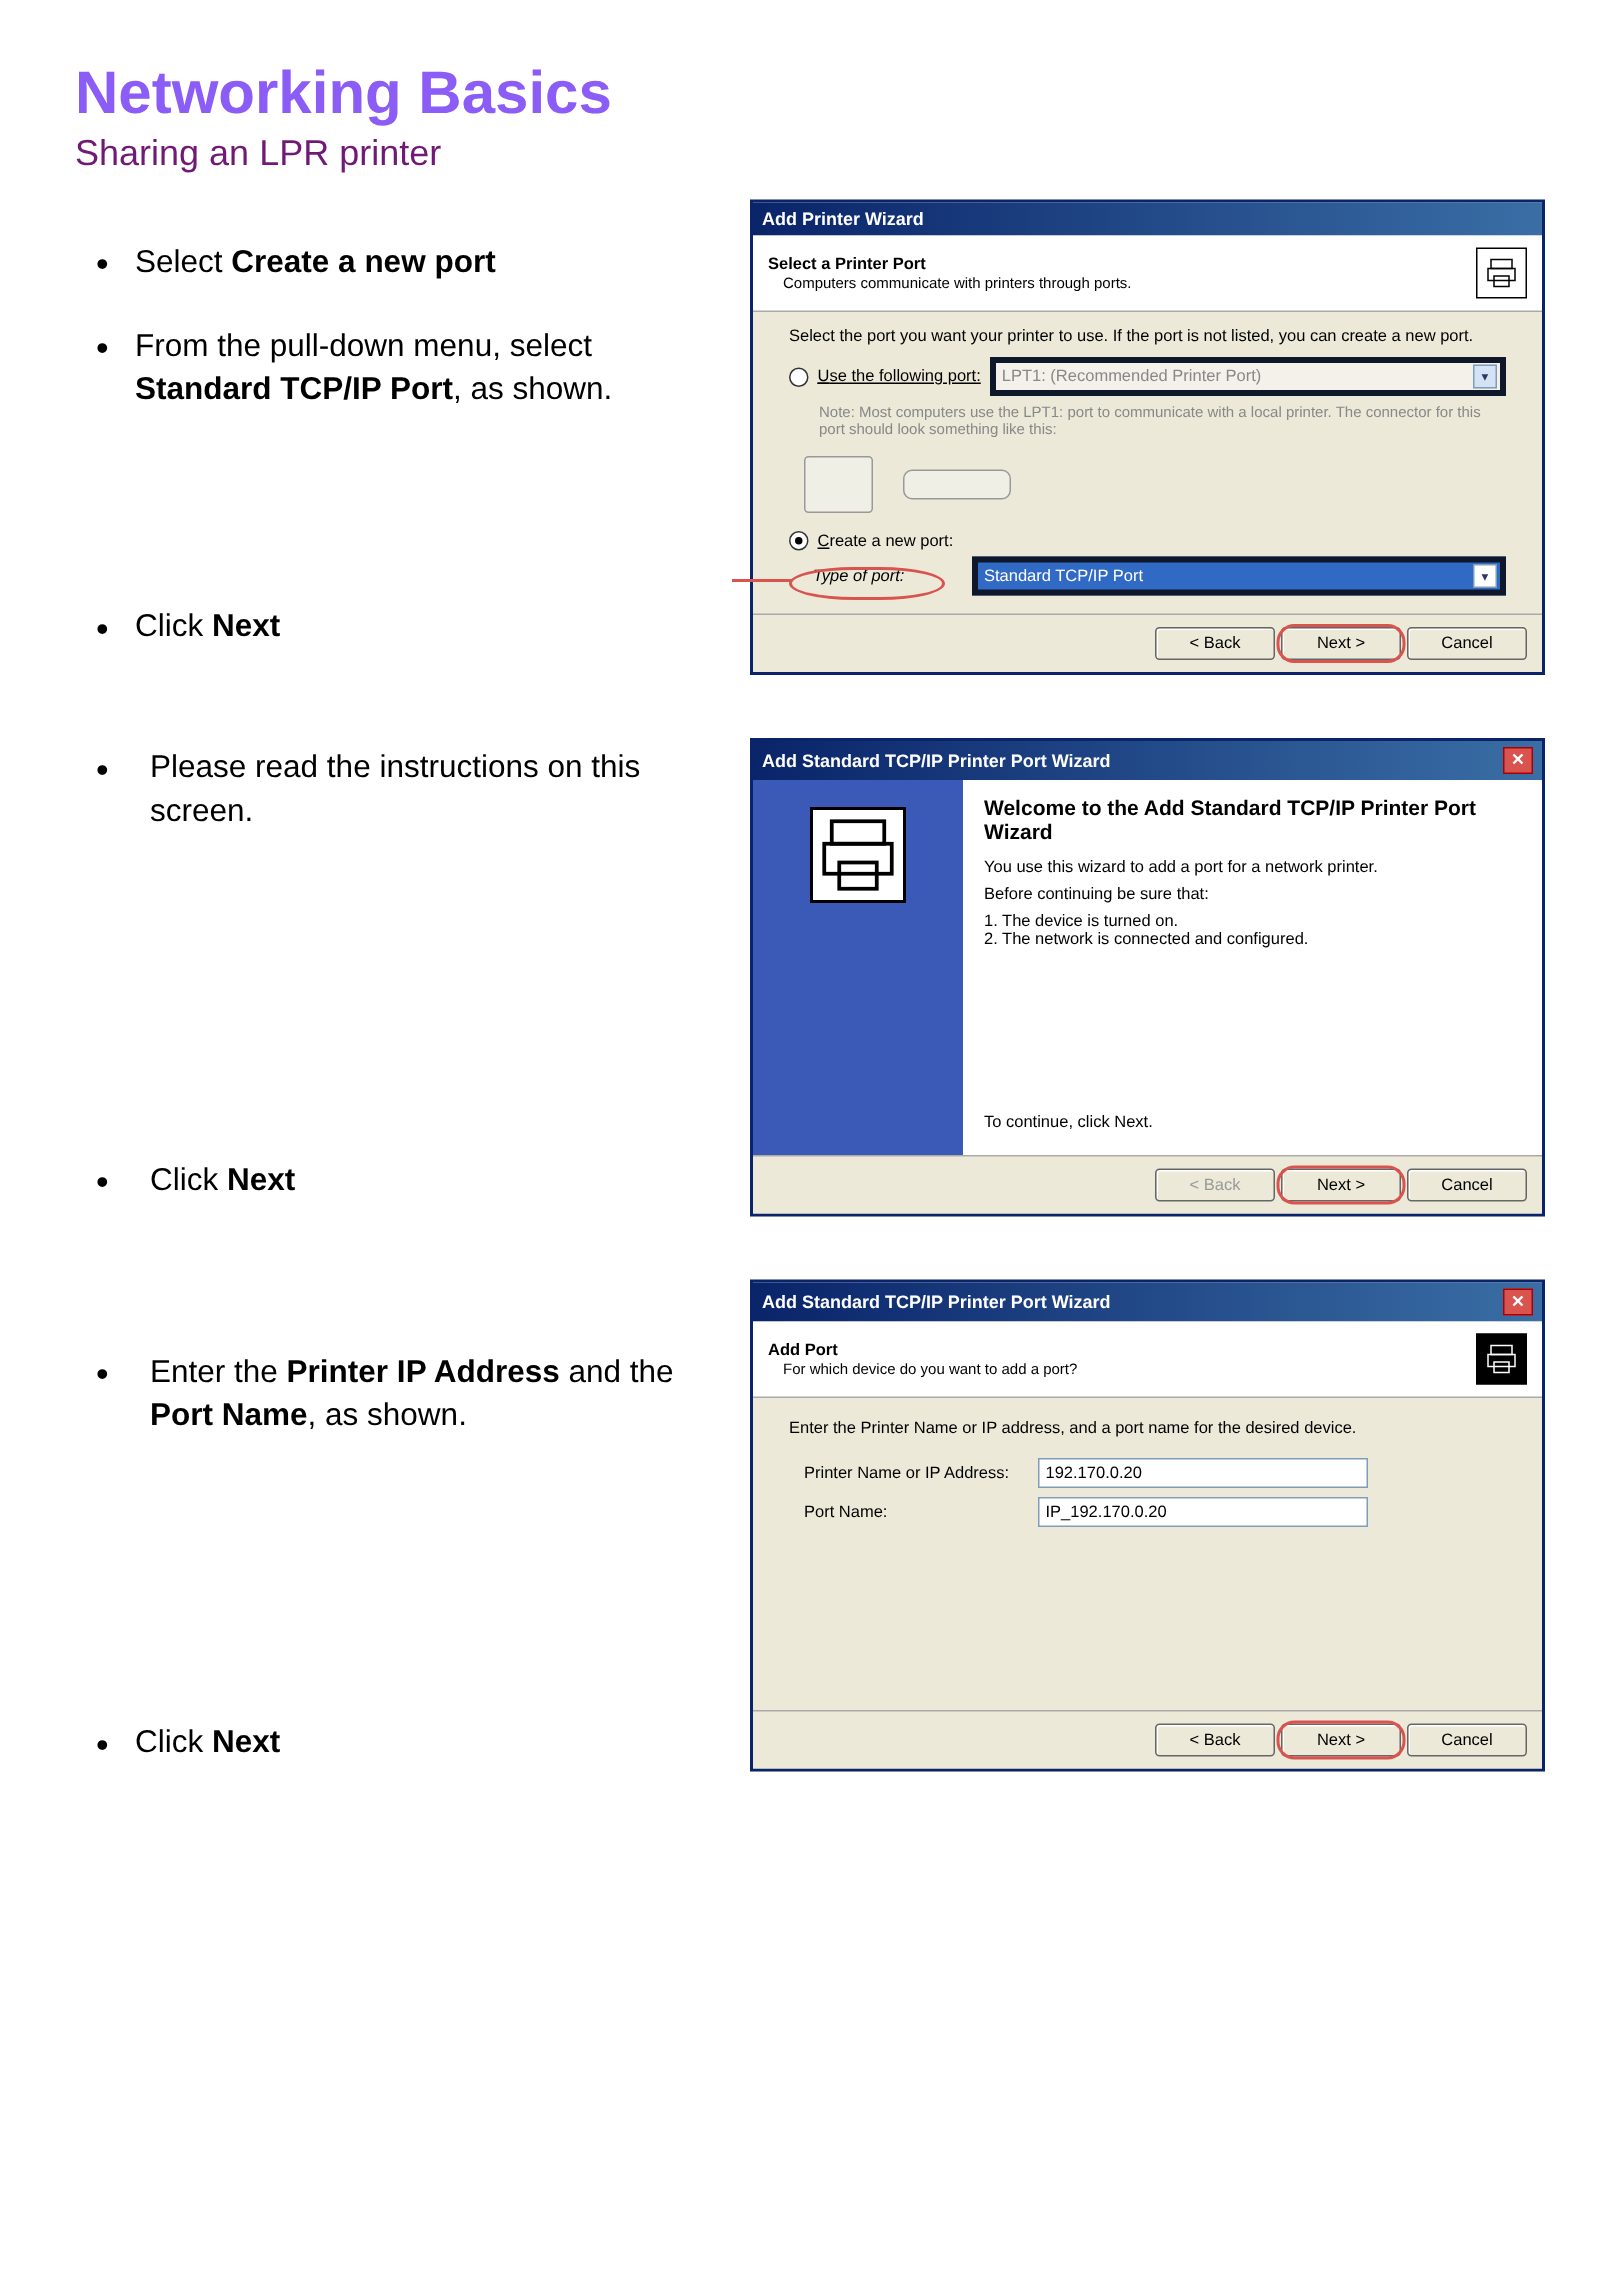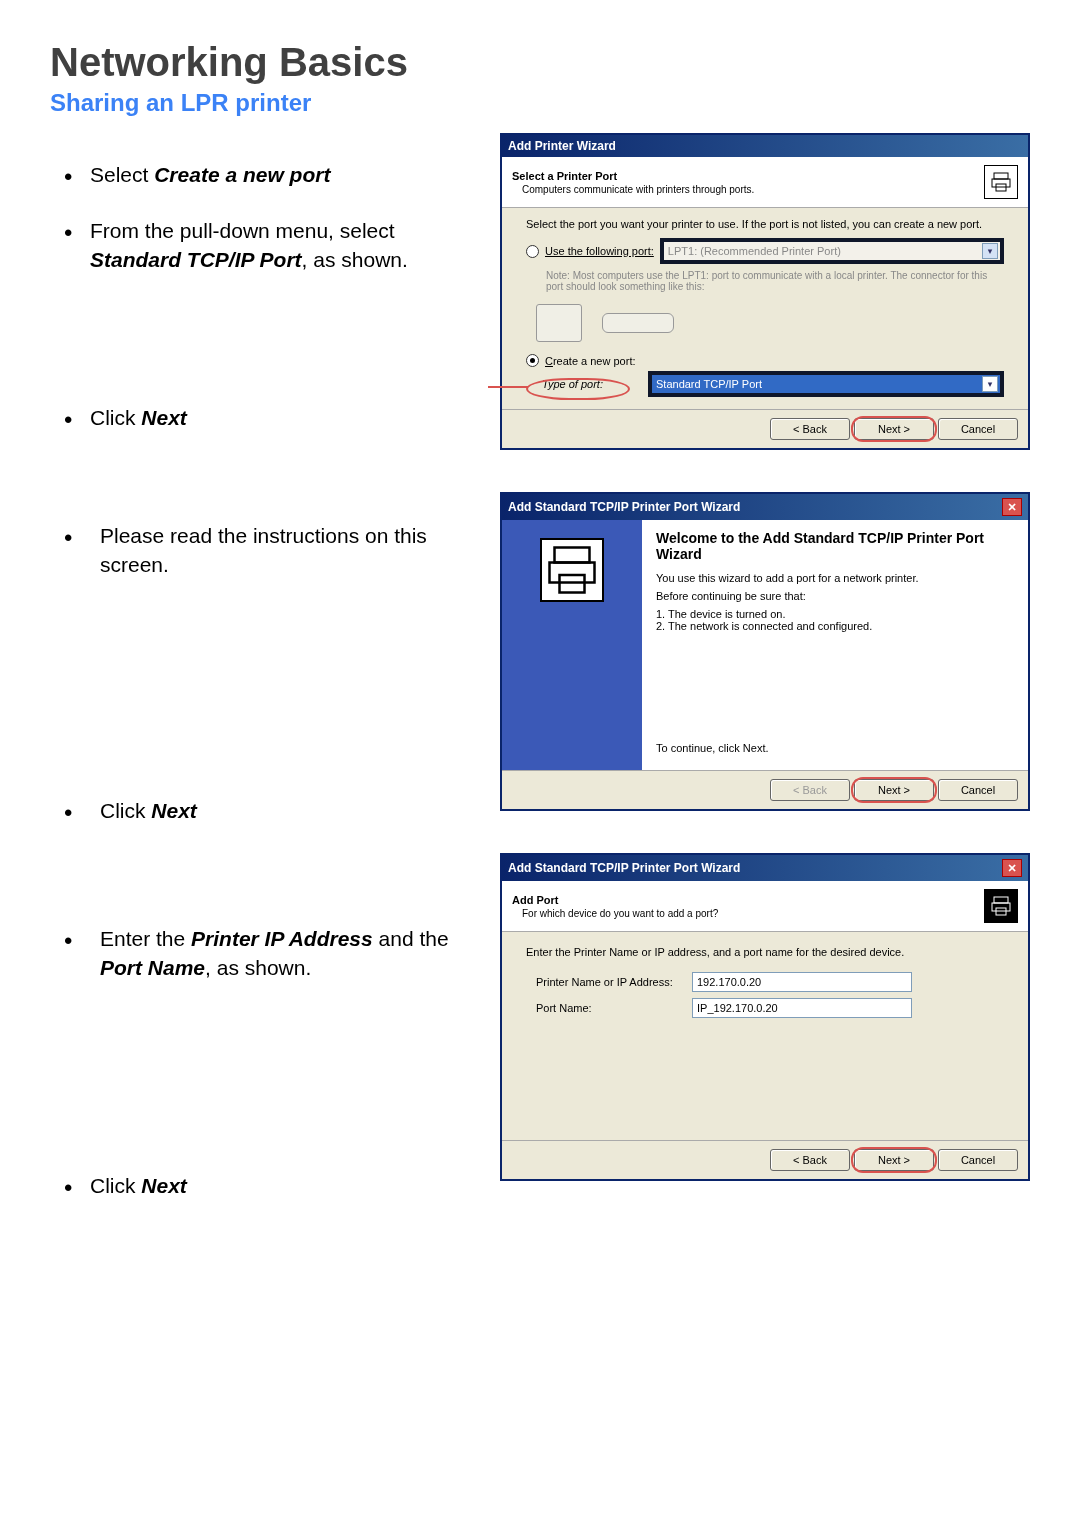--- a/index.html
+++ b/index.html
@@ -11,27 +11,27 @@
   .page {
     width: 1080px;
     margin: 0 auto;
     padding: 40px 50px 60px 50px;
     box-sizing: border-box;
     position: relative;
   }
   .title {
     font-size: 40px;
     font-weight: bold;
-    color: #404040;
+    color: #8b5cf6;
     margin: 0;
   }
   .subtitle {
     font-size: 24px;
-    font-weight: bold;
-    color: #3b82f6;
+    font-weight: normal;
+    color: #701a75;
     margin: 4px 0 16px 0;
   }
   .content {
     display: flex;
     gap: 20px;
   }
   .left-col {
     flex: 0 0 430px;
   }
   .right-col {
@@ -51,21 +51,21 @@
     padding-left: 40px;
     line-height: 1.35;
   }
   .instructions li::before {
     content: "•";
     position: absolute;
     left: 14px;
     top: 0;
     font-size: 24px;
   }
-  .bold { font-weight: bold; font-style: italic; }
+  .bold { font-weight: bold; }
 
   
   .dialog {
     border: 2px solid #0a246a;
     background: #ece9d8;
     font-family: Tahoma, Arial, sans-serif;
     font-size: 11px;
     color: #000;
   }
   .dlg-title {
@@ -222,21 +222,21 @@
       <ul class="instructions">
         <li style="margin-top:28px">
           <span>Select </span><span class="bold">Create a new port</span>
         </li>
         <li style="margin-top:28px">
           <span>From the pull-down menu, select </span><span class="bold">Standard TCP/IP Port</span><span>, as shown.</span>
         </li>
         <li style="margin-top:130px">
           <span>Click </span><span class="bold">Next</span>
         </li>
-        <li style="margin-top:90px;padding-left:50px">
+        <li style="margin-top:66px;padding-left:50px">
           <span>Please read the instructions on this screen.</span>
         </li>
         <li style="margin-top:218px;padding-left:50px">
           <span>Click </span><span class="bold">Next</span>
         </li>
         <li style="margin-top:100px;padding-left:50px">
           <span>Enter the </span><span class="bold">Printer IP Address</span><span> and the </span><span class="bold">Port Name</span><span>, as shown.</span>
         </li>
         <li style="margin-top:190px">
           <span>Click </span><span class="bold">Next</span>

